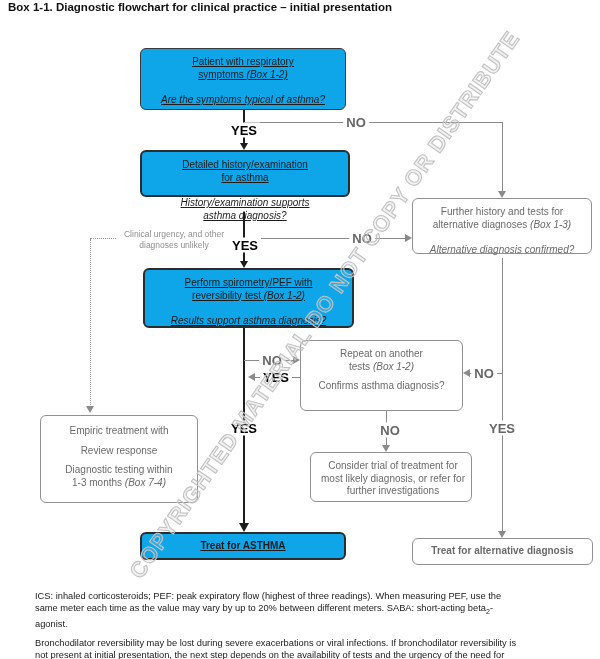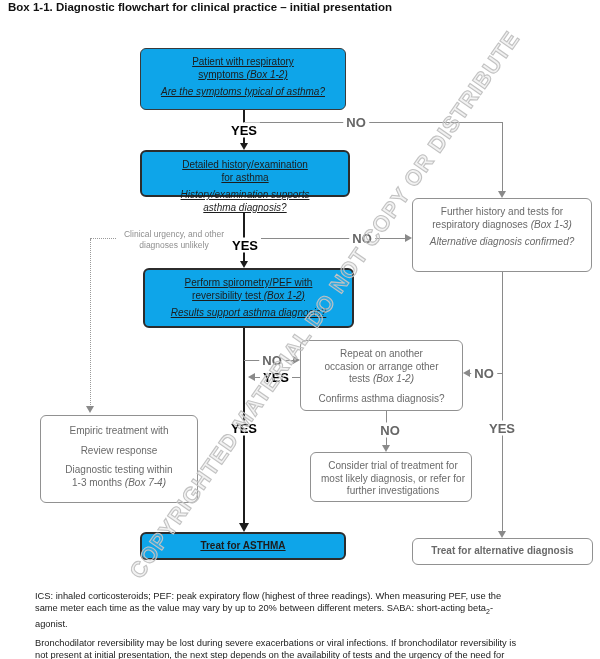--- a/index.html
+++ b/index.html
@@ -20,21 +20,21 @@
   .arr.big{border-left-width:5px;border-right-width:5px;border-top-width:9px;}
 
   
   .box{position:absolute;border-radius:6px;text-align:center;font-size:10px;line-height:12.5px;
        color:#1c1c1c;box-sizing:border-box;padding-top:7px;background:#fff;}
   .box.fill{background:#0ea5e9;text-decoration:underline;}
   .box.db{border:1.6px solid #3a3a3a;}
   .box.db2{border:2px solid #2c2c2c;}
   .box.gb{border:1.4px solid #919191;color:#6a6a6a;}
   .box em{font-style:italic;}
-  .box .q{margin-top:5px;font-style:italic;}
+  .box .q{margin-top:13px;font-style:italic;}
   .box .gap{margin-top:7px;}
   .endbox{display:flex;align-items:center;justify-content:center;font-weight:bold;padding-top:0;}
 
   
   .lbl{position:absolute;transform:translate(-50%,-50%);font-size:13px;font-weight:bold;
        background:#fff;padding:0 3px;white-space:nowrap;color:#666;z-index:3;}
   .lbl.k{color:#000;}
   .note{position:absolute;left:174px;top:239px;transform:translate(-50%,-50%);width:112px;
         text-align:center;font-size:8.5px;line-height:10.5px;color:#8f8f8f;background:#fff;
         padding:1px 2px;z-index:3;}
@@ -94,29 +94,28 @@
     <div class="q"><span>History/examination supports</span><br>
         <span>asthma diagnosis?</span></div>
   </div>
 
   <div class="box fill db2" style="left:143px;top:268px;width:211px;height:60px">
     <div><span>Perform spirometry/PEF with</span></div>
     <div><span>reversibility test </span><em>(Box 1-2)</em></div>
     <div class="q"><span>Results support asthma diagnosis?</span></div>
   </div>
 
-  <div class="box gb" style="left:412px;top:198px;width:180px;height:74px">
+  <div class="box gb" style="left:412px;top:198px;width:180px;height:56px">
     <div><span>Further history and tests for</span></div>
-    <div><span>respiratory diagnoses </span><em>(Box 1-3)</em></div>
+    <div><span>alternative diagnoses </span><em>(Box 1-3)</em></div>
     <div class="q"><span>Alternative diagnosis confirmed?</span></div>
   </div>
 
   <div class="box gb" style="left:300px;top:340px;width:163px;height:71px">
     <div><span>Repeat on another</span></div>
-    <div><span>occasion or arrange other</span></div>
     <div><span>tests </span><em>(Box 1-2)</em></div>
     <div class="gap"><span>Confirms asthma diagnosis?</span></div>
   </div>
 
   <div class="box gb" style="left:40px;top:415px;width:158px;height:88px;padding-top:9px">
     <div><span>Empiric treatment with</span></div>
     <div class="gap"><span>Review response</span></div>
     <div class="gap"><span>Diagnostic testing within</span></div>
     <div><span>1-3 months </span><em>(Box 7-4)</em></div>
   </div>

